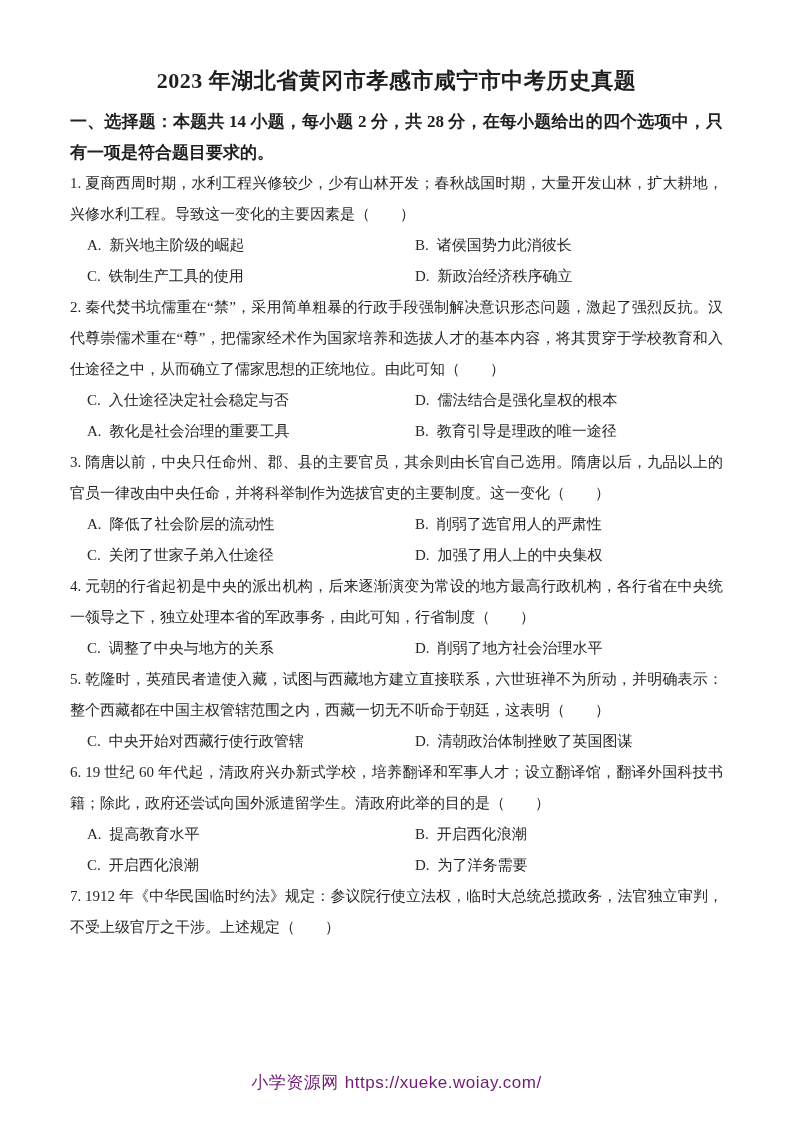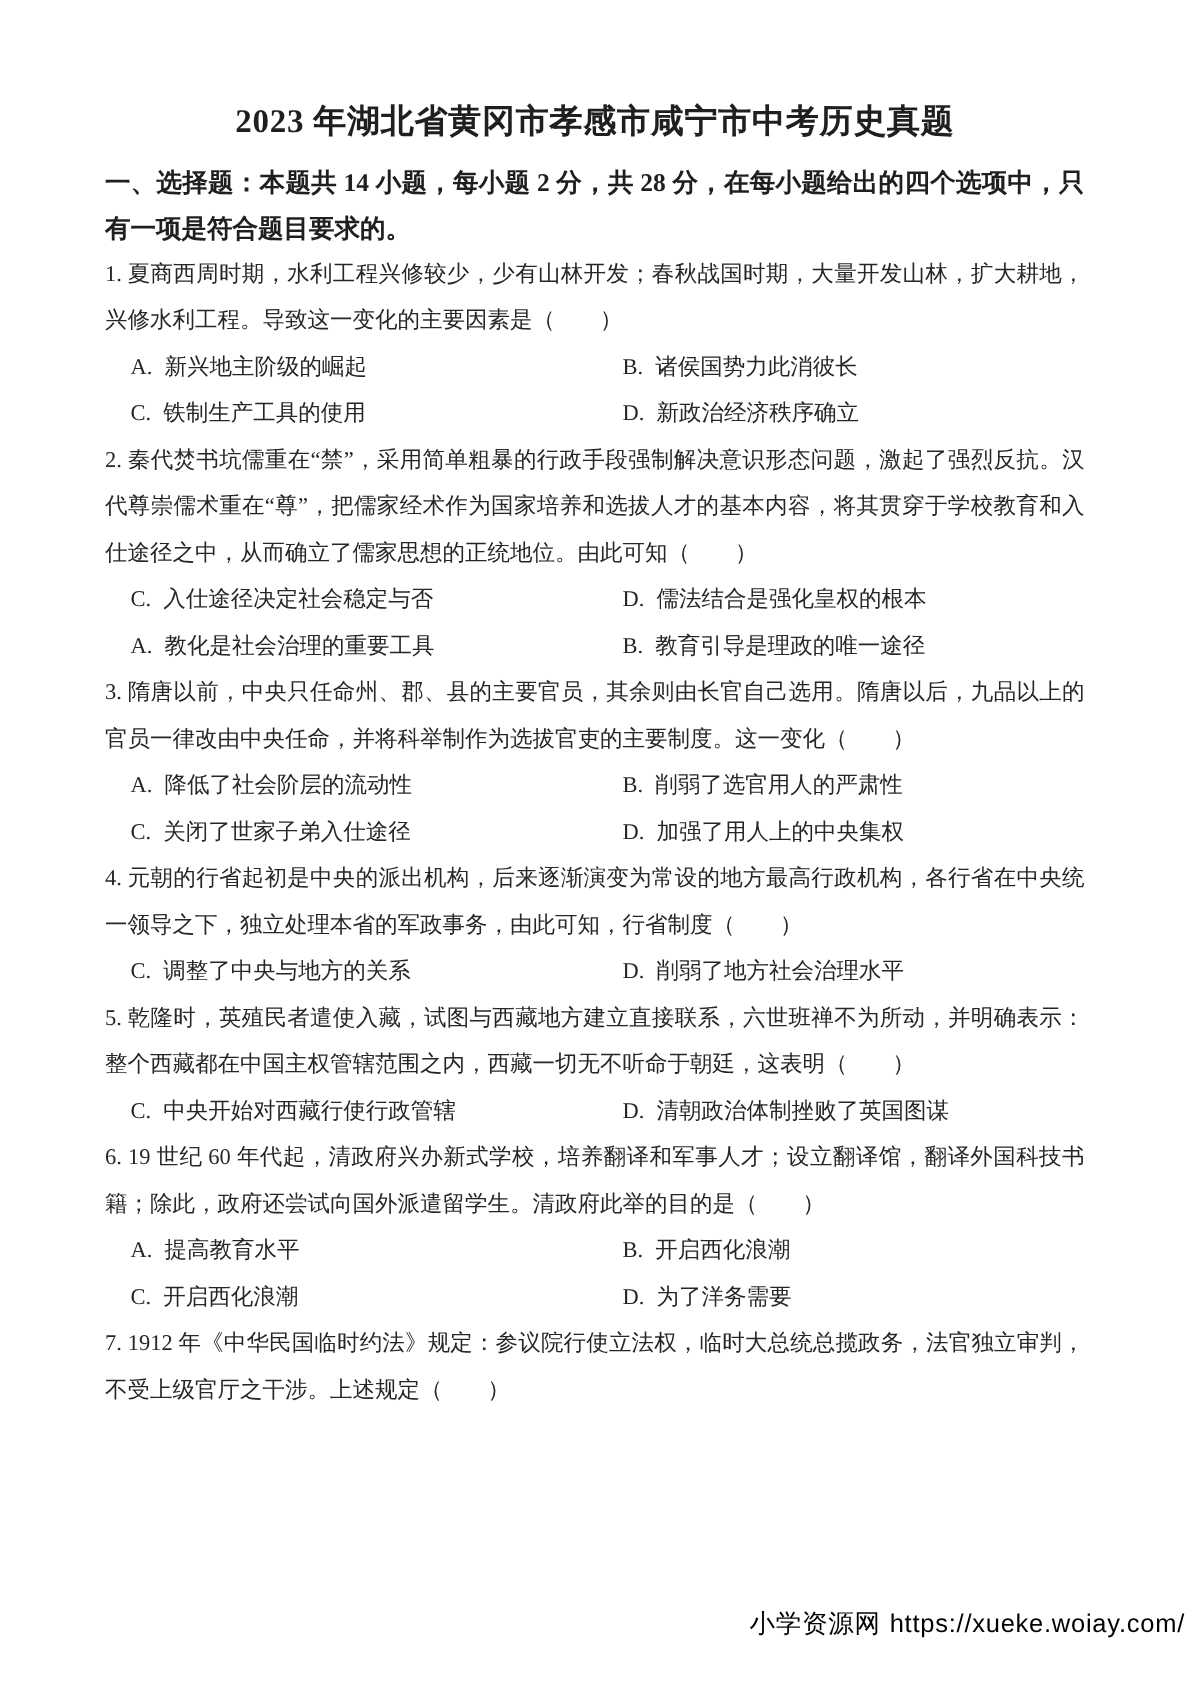--- a/index.html
+++ b/index.html
@@ -47,23 +47,23 @@
     line-height: 31px;
     margin-left: 17px;
   }
   .opt { white-space: nowrap; }
   .opt .ol { margin-right: 8px; }
   .footer {
     position: absolute;
     left: 0;
     bottom: 28px;
     width: 100%;
-    text-align: right;
+    text-align: center;
     font-size: 17px;
-    color: #000000;
+    color: #701a75;
     font-family: "Liberation Sans", "DejaVu Sans", sans-serif;
     letter-spacing: 0.5px;
   }
   .footer span { margin: 0 3px; }
 </style>
 </head>
 <body>
 
 <div class="page">
 

